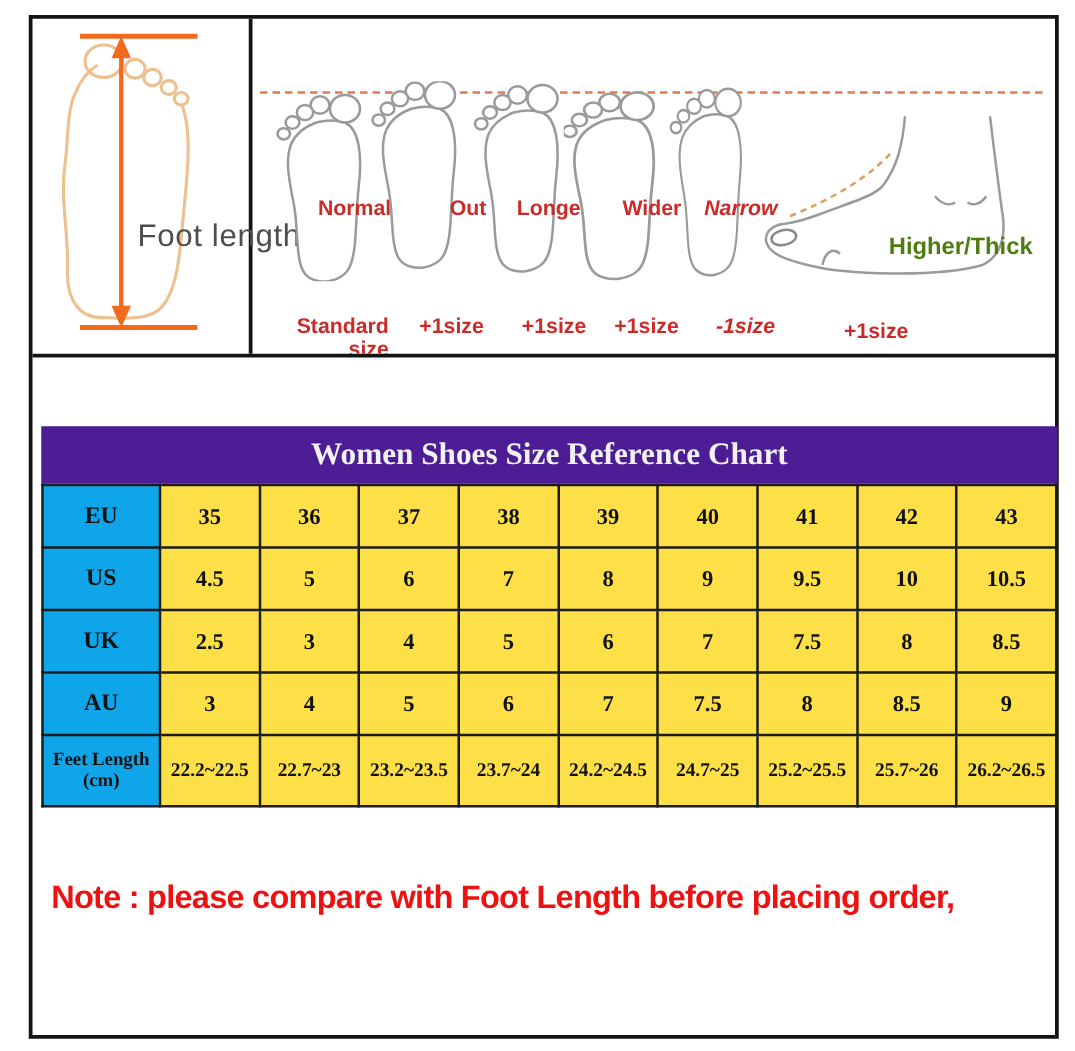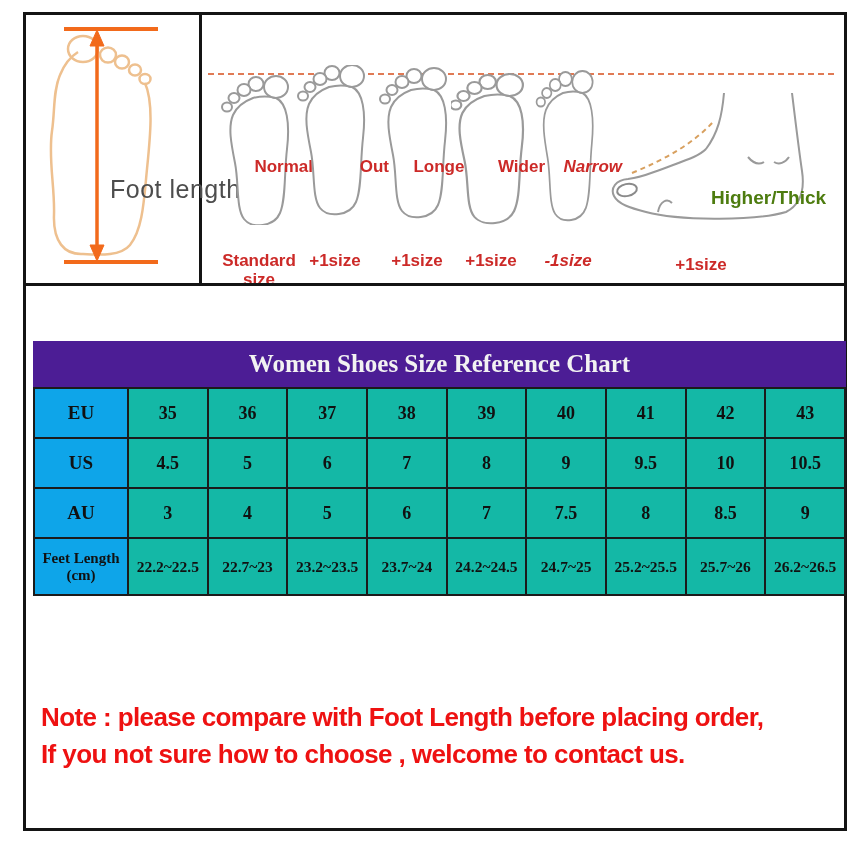--- a/index.html
+++ b/index.html
@@ -12,39 +12,39 @@
   .top-section { position:absolute; left:0; top:0; width:100%; height:271px; border-bottom:3px solid #141414; display:flex; }
   .measure-panel { position:relative; width:176px; height:100%; border-right:3px solid #141414; }
   .measure-svg { position:absolute; left:0; top:4px; }
   .foot-length-label { position:absolute; left:84px; top:160px; font-size:25px; color:#4d4d4d; letter-spacing:0.5px; white-space:nowrap; }
   .fit-panel { position:relative; flex:1; height:100%; overflow:hidden; }
   .dash-line { position:absolute; top:58px; left:6px; right:10px; border-top:2px dashed #e07a55; }
   .foot-col { position:absolute; top:50px; width:80px; height:222px; }
   .foot-col svg { display:block; }
   .foot-label { position:absolute; top:92px; left:-14px; right:-14px; text-align:right;
     color:#cc2a28; font-weight:bold; font-size:17px; }
-  .size-label { position:absolute; top:186px; left:-12px; right:-12px; text-align:center;
+  .size-label { position:absolute; top:186px; left:-12px; right:-12px; text-align:right;
     color:#cc2a28; font-weight:bold; font-size:17px; line-height:19px; }
   .side-col { position:absolute; left:404px; top:76px; width:200px; height:196px; }
   .side-foot-label { position:absolute; left:62px; top:96px; color:#4d7c0f; font-weight:bold; font-size:19px; white-space:nowrap;margin-left:43px; }
   .side-size-label { position:absolute; top:164px; left:30px; right:40px; text-align:center; color:#cc2a28; font-weight:bold; font-size:17px; }
   
   .chart { position:absolute; left:7px; top:326px; width:813px; }
   .chart-title {
     height:46px; line-height:46px; background:#4c1d95; color:#f2f2f2; text-align:center;
     font-family:"Liberation Serif", serif; font-weight:bold; font-size:25px;
   }
   table.size-table { width:100%; border-collapse:collapse; table-layout:fixed; }
   table.size-table col.lbl { width:94px; }
   table.size-table th, table.size-table td {
     border:2px solid #1b1b1b; text-align:center; vertical-align:middle;
     font-family:"Liberation Serif", serif; font-weight:bold; color:#111;
   }
   table.size-table th { background:#0ea5e9; font-size:19px; height:50px; padding:0 2px; }
-  table.size-table td { background:#14b8a6; font-size:18px;font-family:Liberation Serif, serif; }
+  table.size-table td { background:#fde047; font-size:18px;font-family:Liberation Serif, serif; }
   table.size-table tr:last-child th { font-size:15px; line-height:17px; height:57px; }
   table.size-table tr:last-child td { font-size:15.5px;text-align:center; }
   
   .note {
     position:absolute; left:15px; top:684px; width:802px;
     color:#ee1111; font-weight:bold; font-size:26px; line-height:37px; letter-spacing:-0.6px;
     white-space:nowrap;
   }
   .defs-holder { position:absolute; width:0; height:0; overflow:hidden; }
 </style>
@@ -192,20 +192,32 @@
             <td>5</td>
             <td>6</td>
             <td>7</td>
             <td>8</td>
             <td>9</td>
             <td>9.5</td>
             <td>10</td>
             <td>10.5</td>
           </tr>
           <tr>
+            <th>UK</th>
+            <td>2.5</td>
+            <td>3</td>
+            <td>4</td>
+            <td>5</td>
+            <td>6</td>
+            <td>7</td>
+            <td>7.5</td>
+            <td>8</td>
+            <td>8.5</td>
+          </tr>
+          <tr>
             <th>AU</th>
             <td>3</td>
             <td>4</td>
             <td>5</td>
             <td>6</td>
             <td>7</td>
             <td>7.5</td>
             <td>8</td>
             <td>8.5</td>
             <td>9</td>
@@ -221,16 +233,15 @@
             <td>25.2~25.5</td>
             <td>25.7~26</td>
             <td>26.2~26.5</td>
           </tr>
         </tbody>
     </table>
   </div>
 
   <div class="note">
     <div>Note : please compare with Foot Length before placing order,</div>
-    <div>If you not sure how to choose , welcome to contact us.</div>
   </div>
 
 </div>
 
 </body></html>

